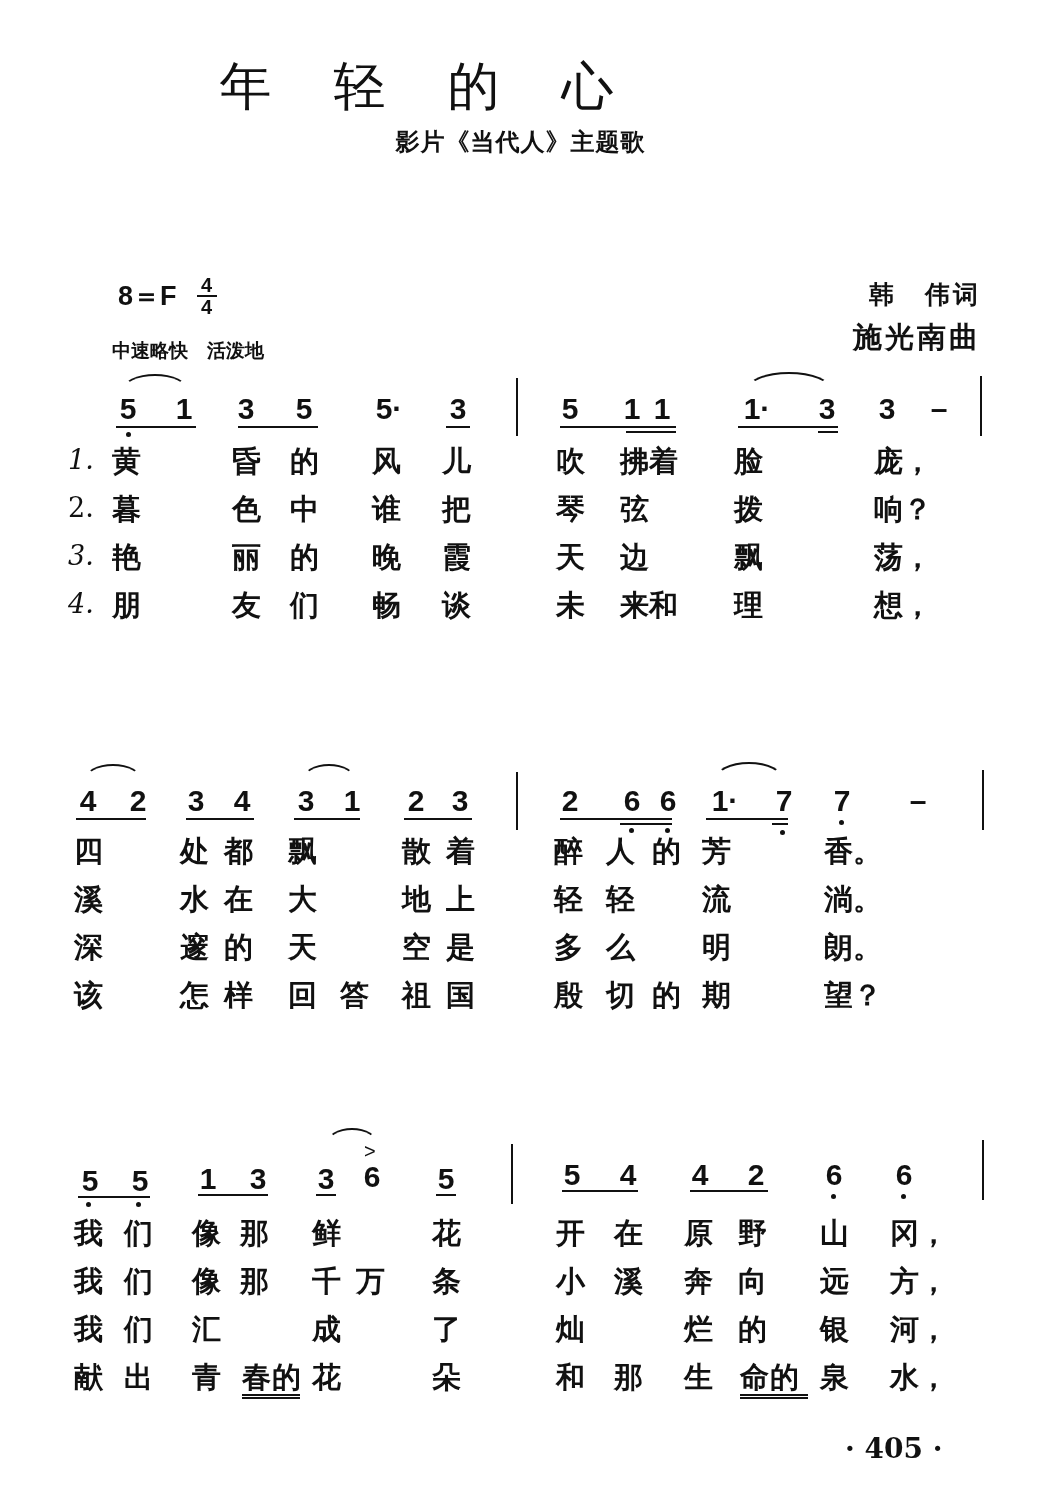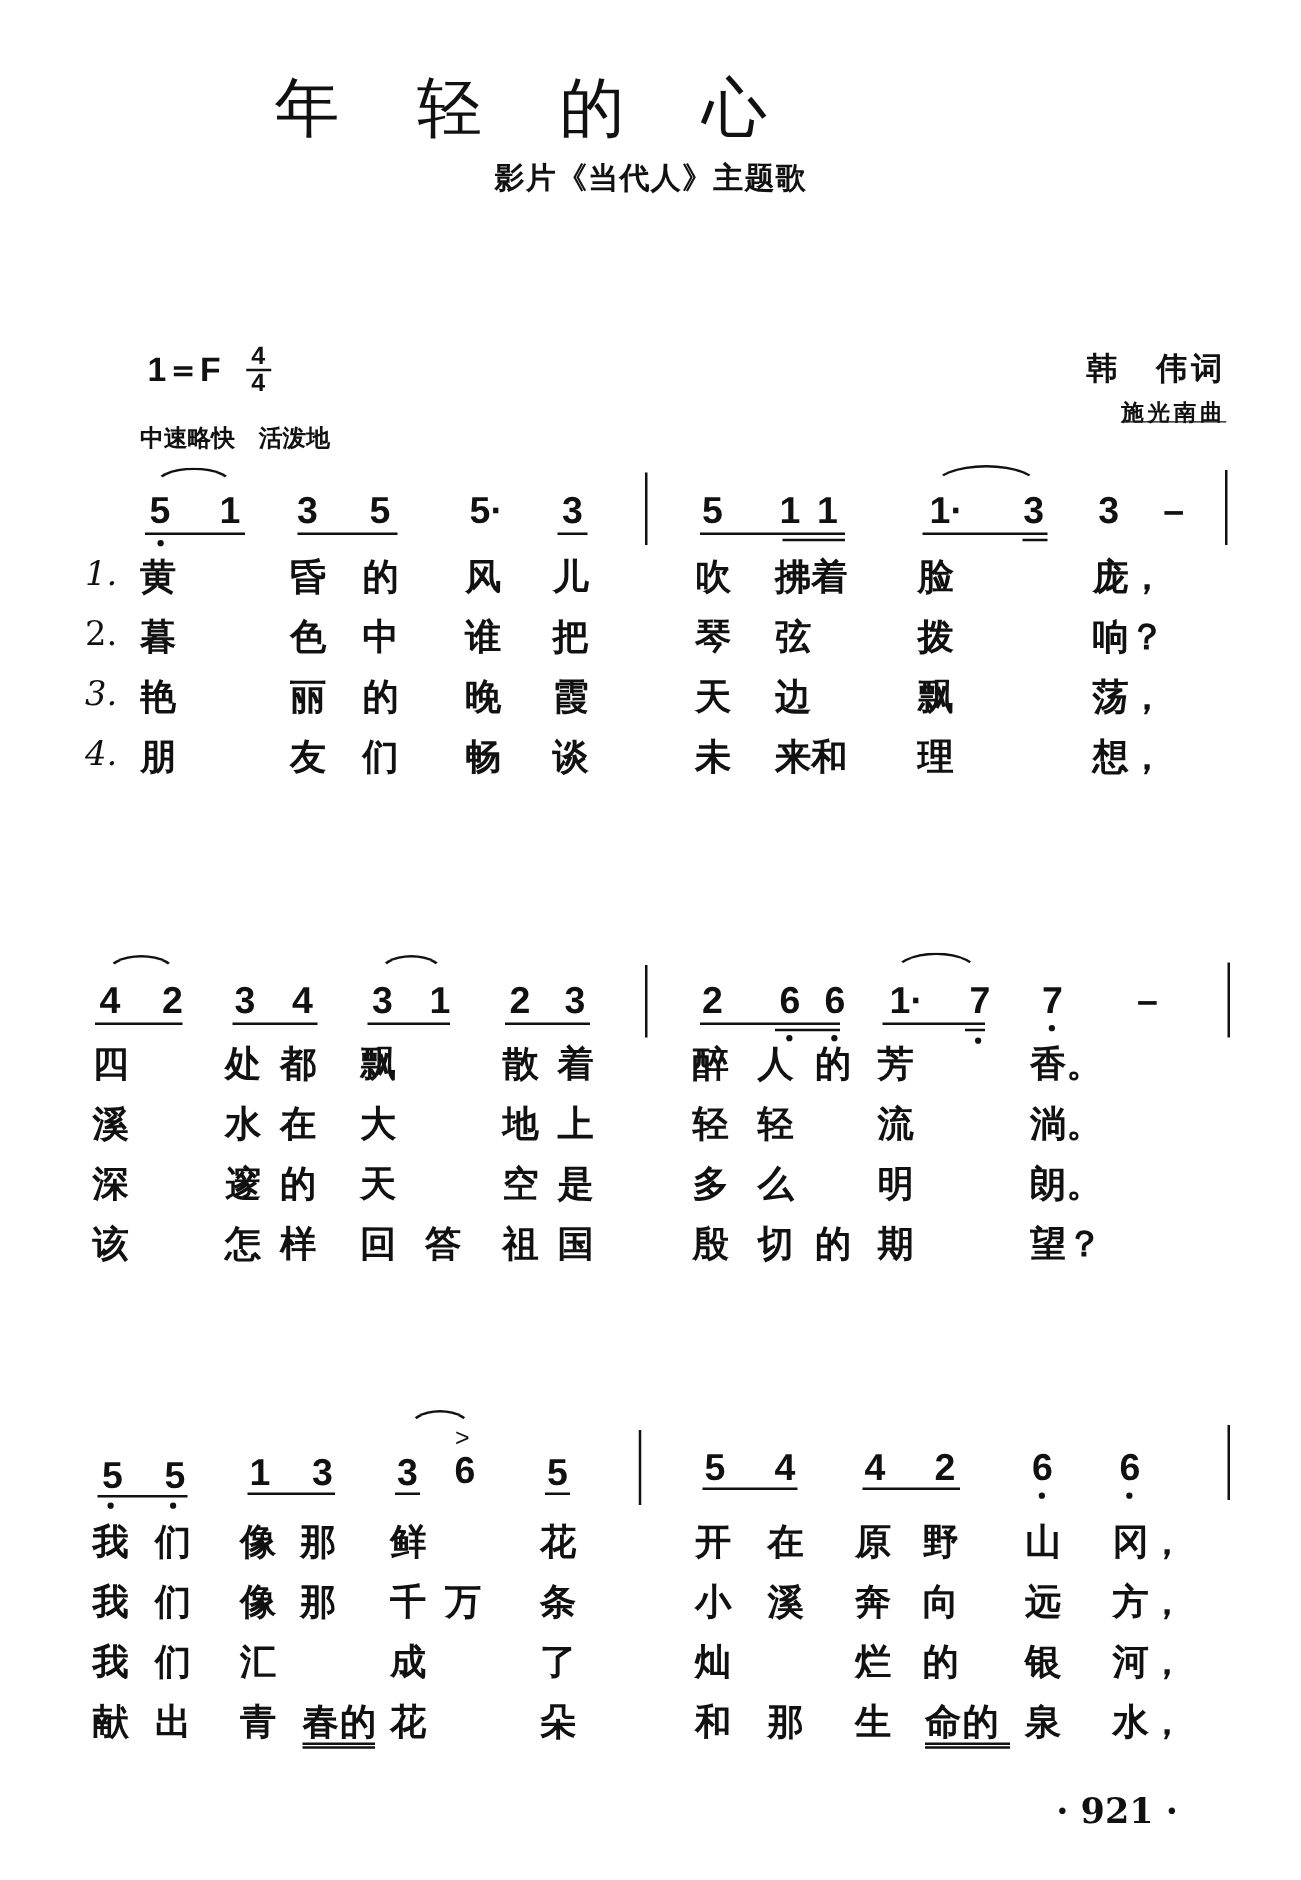--- a/index.html
+++ b/index.html
@@ -17,21 +17,21 @@
     font-size: 24px; font-weight: bold; letter-spacing: 1px;
   }
   .key {
     position: absolute; left: 118px; top: 276px; font-size: 27px; font-weight: bold;
     font-family: "Liberation Sans", sans-serif; display: flex; align-items: center;
   }
   .frac { display: inline-flex; flex-direction: column; align-items: center; margin-left: 20px; font-size: 20px; line-height: 18px; }
   .frac .bar { width: 20px; height: 2px; background: #111; margin: 1px 0; }
   .tempo { position: absolute; left: 112px; top: 338px; font-size: 19px; font-weight: bold; font-family: Liberation Mono, monospace; }
   .lyricist { position: absolute; right: 60px; top: 278px; font-size: 25px; font-weight: bold; letter-spacing: 3px; }
-  .composer { position: absolute; right: 60px; top: 318px; font-size: 18px; font-weight: bold; letter-spacing: 3px; text-decoration: underline; }
+  .composer { position: absolute; right: 60px; top: 318px; font-size: 29px; font-weight: bold; letter-spacing: 3px; }
 
   .system { position: absolute; left: 0; width: 1041px; }
   .note {
     position: absolute; font-family: "Liberation Sans", sans-serif; font-weight: bold;
     font-size: 30px; width: 24px; text-align: center; line-height: 30px;
   }
   .dot-below { position: absolute; width: 5px; height: 5px; border-radius: 50%; background: #111; }
   .uline { position: absolute; height: 2px; background: #111; }
   .barline { position: absolute; width: 2px; background: #111; }
   .slur {
@@ -44,21 +44,21 @@
   .dul { position: absolute; height: 5px; border-top: 2px solid #111; border-bottom: 2px solid #111; box-sizing: border-box; }
   .pageno { position: absolute; left: 845px; top: 1432px; font-family: "DejaVu Serif", serif; font-weight: bold; font-size: 28px; }
 </style>
 </head>
 <body>
 
 <div class="title">年轻的心</div>
 <div class="subtitle">影片《当代人》主题歌</div>
 
 <div class="key">
-  <span>1＝F</span>
+  <span>8＝F</span>
   <span class="frac">
     <span>4</span>
     <span class="bar"></span>
     <span>4</span>
   </span>
 </div>
 <div class="tempo">中速略快　活泼地</div>
 <div class="lyricist">韩　伟词</div>
 <div class="composer">施光南曲</div>
 
@@ -319,13 +319,13 @@
     <span class="lyric" style="left:684px; top:242px;">生</span>
     <span class="lyric" style="left:740px; top:242px;">命</span>
     <span class="lyric" style="left:770px; top:242px;">的</span>
     <span class="lyric" style="left:820px; top:242px;">泉</span>
     <span class="lyric" style="left:890px; top:242px;">水，</span>
     <div class="dul" style="left:242px; top:274px; width:58px;"></div>
     <div class="dul" style="left:740px; top:274px; width:68px;"></div>
   </div>
 </div>
 
-<div class="pageno">· 921 ·</div>
+<div class="pageno">· 405 ·</div>
 
 </body></html>

